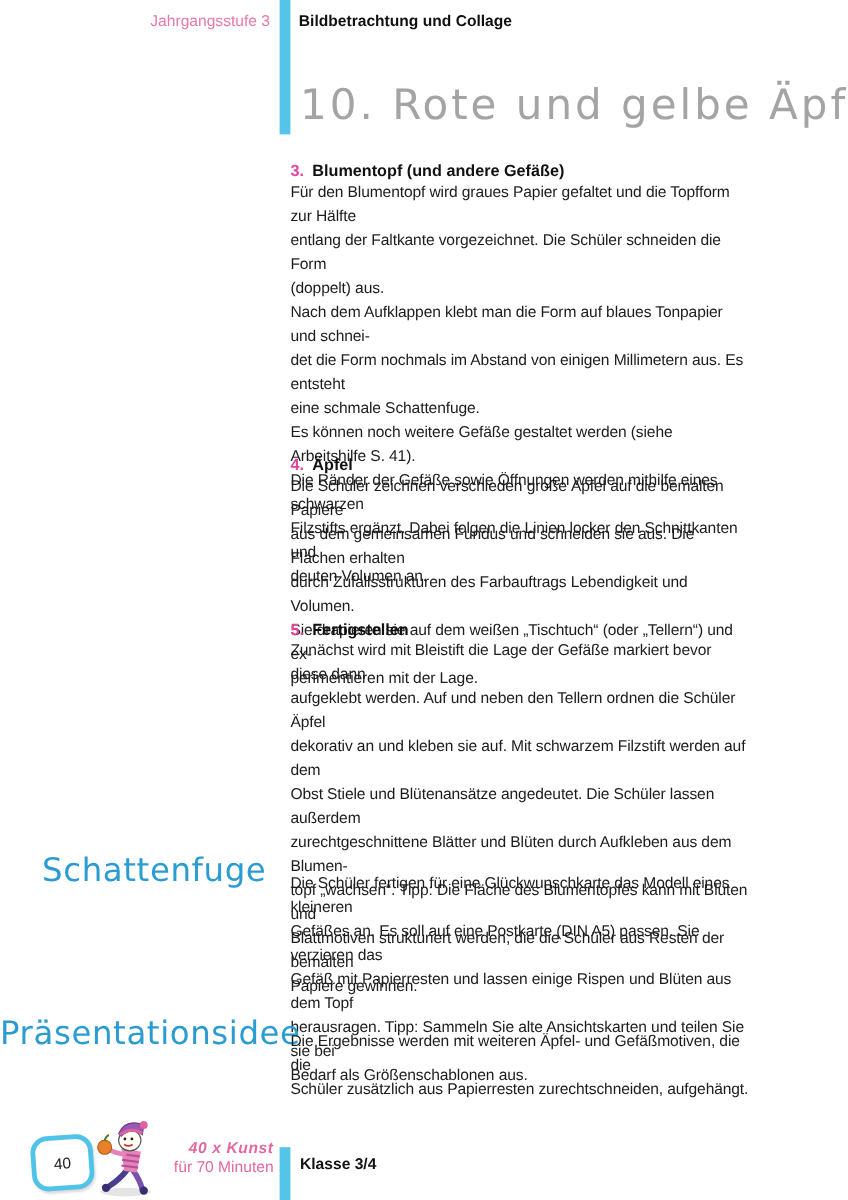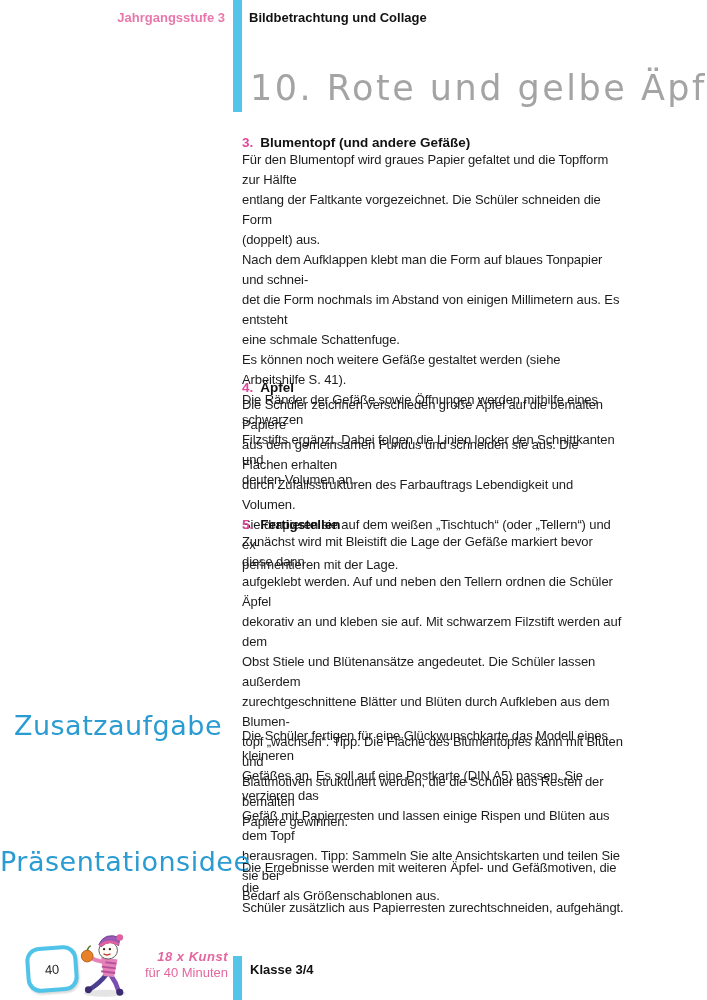--- a/index.html
+++ b/index.html
@@ -12,21 +12,21 @@
     overflow: hidden;
   }
   
   .vbar { position: absolute; width: 9px; background: #54c4e8; }
   .vbar.top { left: 233px; top: 0; height: 112px; }
   .vbar.bottom { left: 233px; top: 956px; height: 44px; }
 
   
   .hdr-grade {
     position: absolute; left: 0; top: 10px; width: 225px;
-    text-align: right; font-size: 13px; font-weight: bold; color: #e878ab;
+    text-align: right; font-size: 13px; font-weight: normal; color: #e878ab;
   }
   .hdr-topic {
     position: absolute; left: 249px; top: 10px;
     font-size: 13px; font-weight: bold; color: #111111;
   }
 
   
   .chapter-title {
     position: absolute; left: 250px; top: 68px; width: 440px;
     font-size: 35px; color: #a4a4a4; letter-spacing: 2.5px;
@@ -116,21 +116,21 @@
     <div class="body-text">Zunächst wird mit Bleistift die Lage der Gefäße markiert bevor diese dann
 aufgeklebt werden. Auf und neben den Tellern ordnen die Schüler Äpfel
 dekorativ an und kleben sie auf. Mit schwarzem Filzstift werden auf dem
 Obst Stiele und Blütenansätze angedeutet. Die Schüler lassen außerdem
 zurechtgeschnittene Blätter und Blüten durch Aufkleben aus dem Blumen-
 topf „wachsen“. Tipp: Die Fläche des Blumentopfes kann mit Blüten und
 Blattmotiven strukturiert werden, die die Schüler aus Resten der bemalten
 Papiere gewinnen.</div>
   </div>
 
-  <div class="margin-label" style="top:710px">Zusatzaufgabe</div>
+  <div class="margin-label" style="top:710px">Schattenfuge</div>
   <div class="col" style="top:726px">
     <div class="body-text">Die Schüler fertigen für eine Glückwunschkarte das Modell eines kleineren
 Gefäßes an. Es soll auf eine Postkarte (DIN A5) passen. Sie verzieren das
 Gefäß mit Papierresten und lassen einige Rispen und Blüten aus dem Topf
 herausragen. Tipp: Sammeln Sie alte Ansichtskarten und teilen Sie sie bei
 Bedarf als Größenschablonen aus.</div>
   </div>
 
   <div class="margin-label" style="top:846px">Präsentationsidee</div>
   <div class="col" style="top:858px">
@@ -164,19 +164,19 @@
     <circle cx="27.5" cy="13" r="1" fill="#222"></circle>
     <circle cx="32.5" cy="13" r="1" fill="#222"></circle>
     <path d="M27 17 Q30 19 33 17" stroke="#c0392b" stroke-width="1.2" fill="none"></path>
 
     <path d="M23 9 Q28 -2 41 3 L40 10 Q32 4 25 11 Z" fill="#9b59b6" stroke="#6e3e86" stroke-width="0.8"></path>
     <path d="M24 10 Q32 4 40 9" stroke="#e060a0" stroke-width="2.2" fill="none"></path>
     <circle cx="41" cy="3" r="2.8" fill="#e060a0"></circle>
   </svg>
 
   <div class="series">
-    <div class="line1">18 x Kunst</div>
-    <div class="line2">für 40 Minuten</div>
+    <div class="line1">40 x Kunst</div>
+    <div class="line2">für 70 Minuten</div>
   </div>
 
   <div class="class-label">Klasse 3/4</div>
 
 </div>
 
 </body></html>

